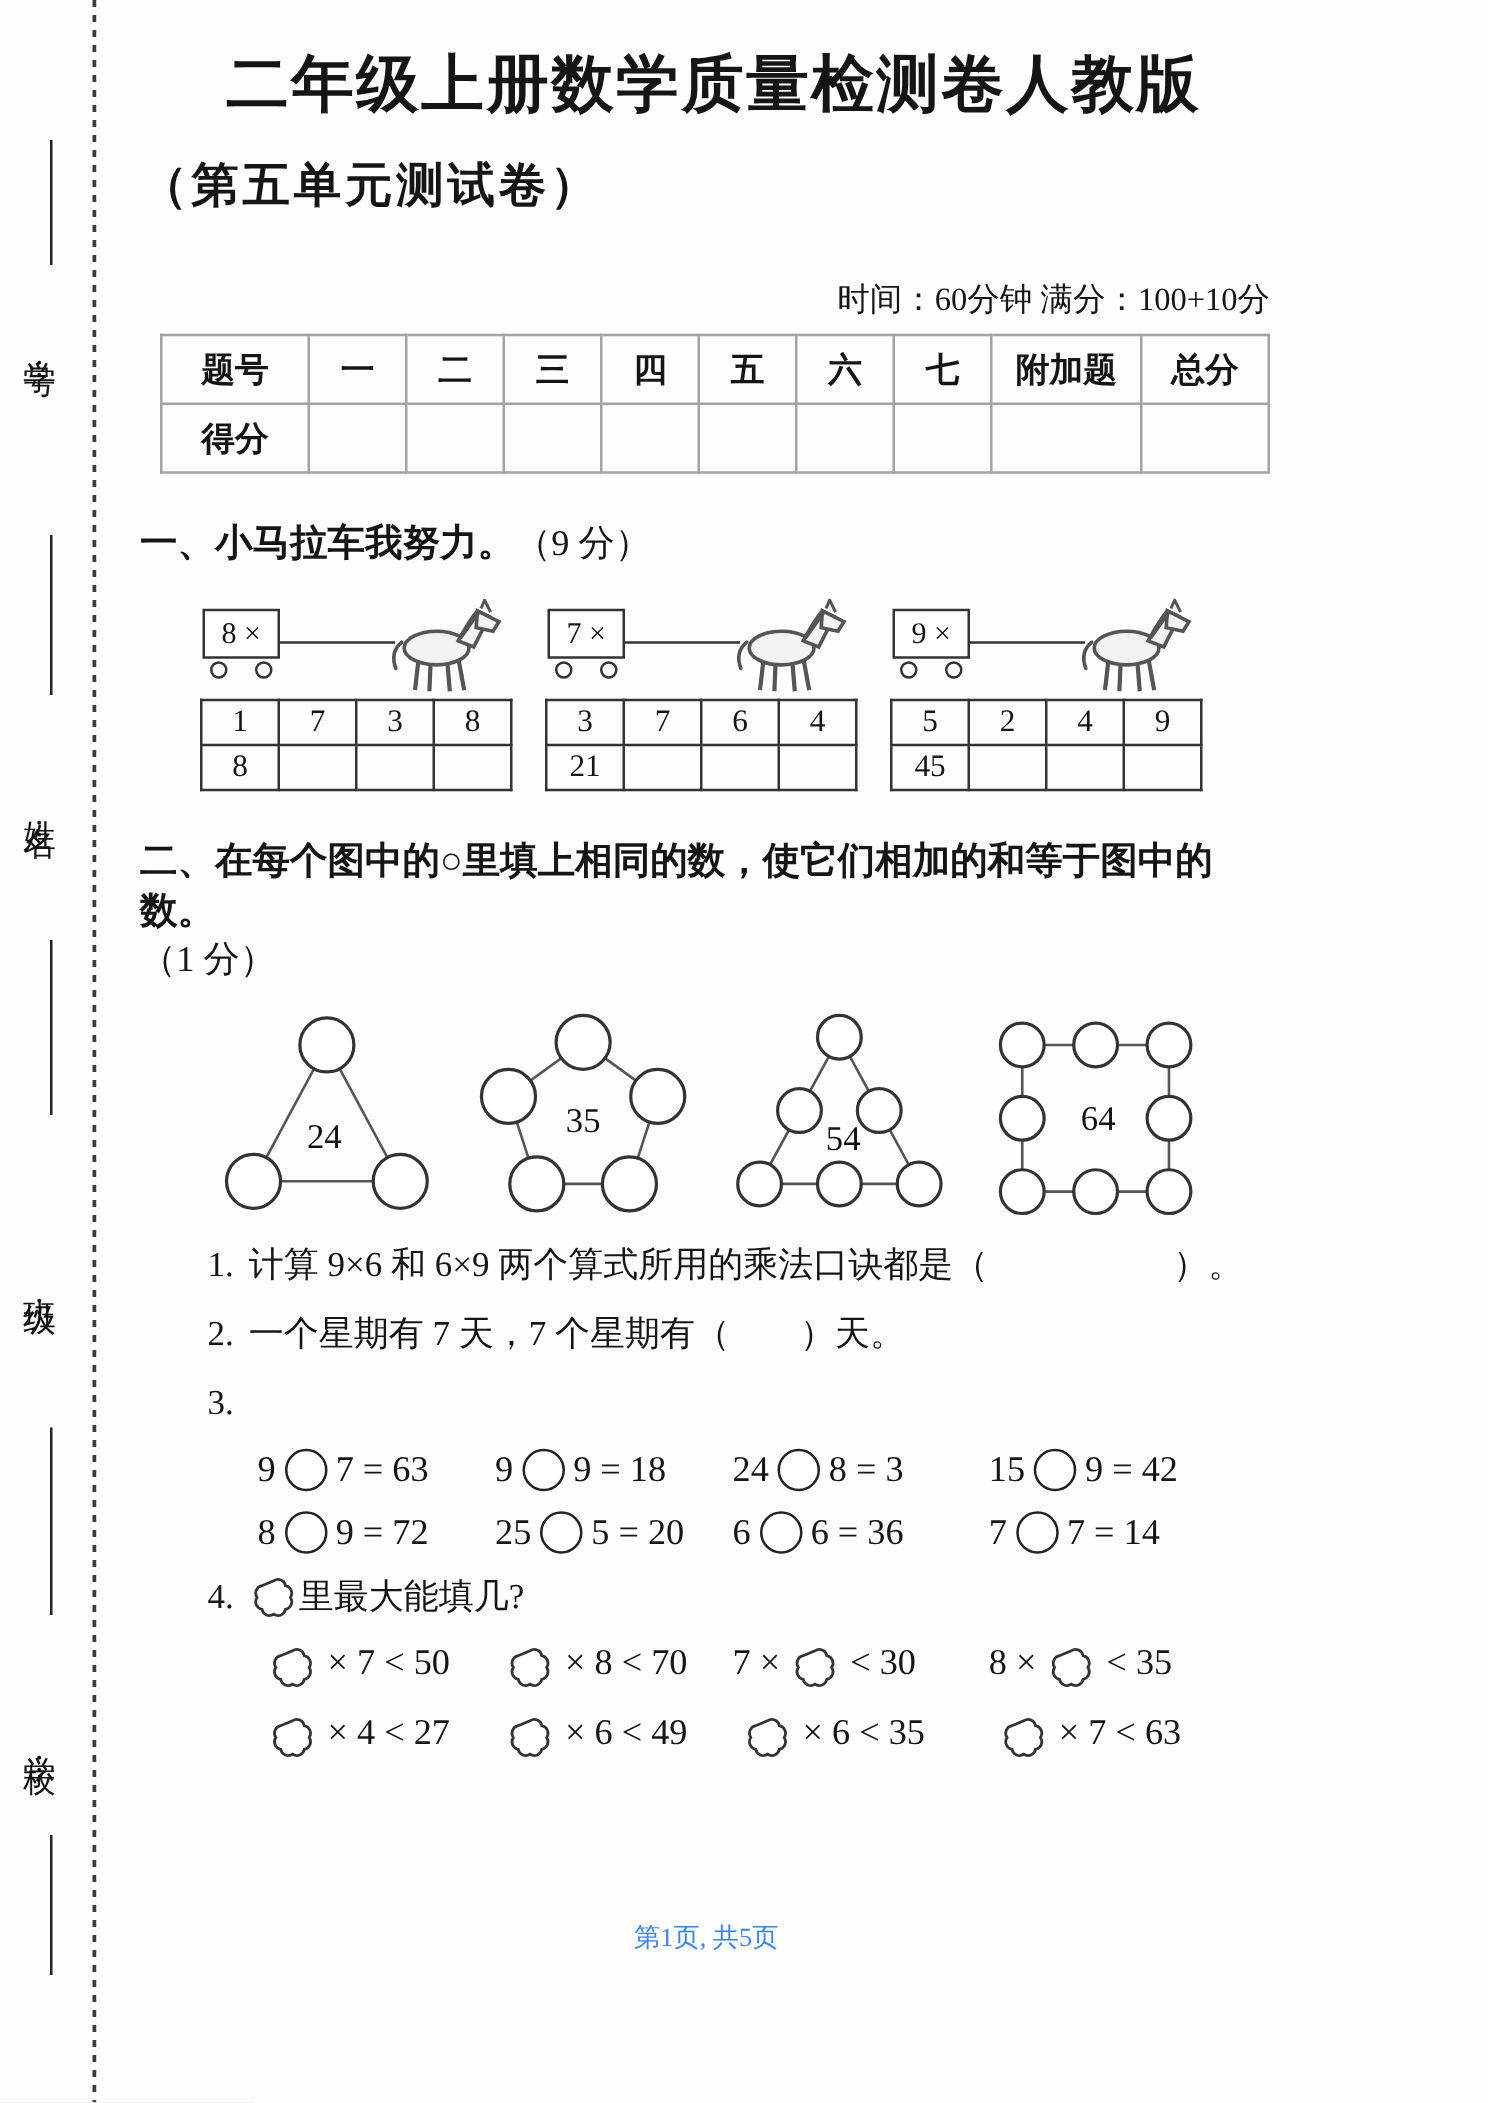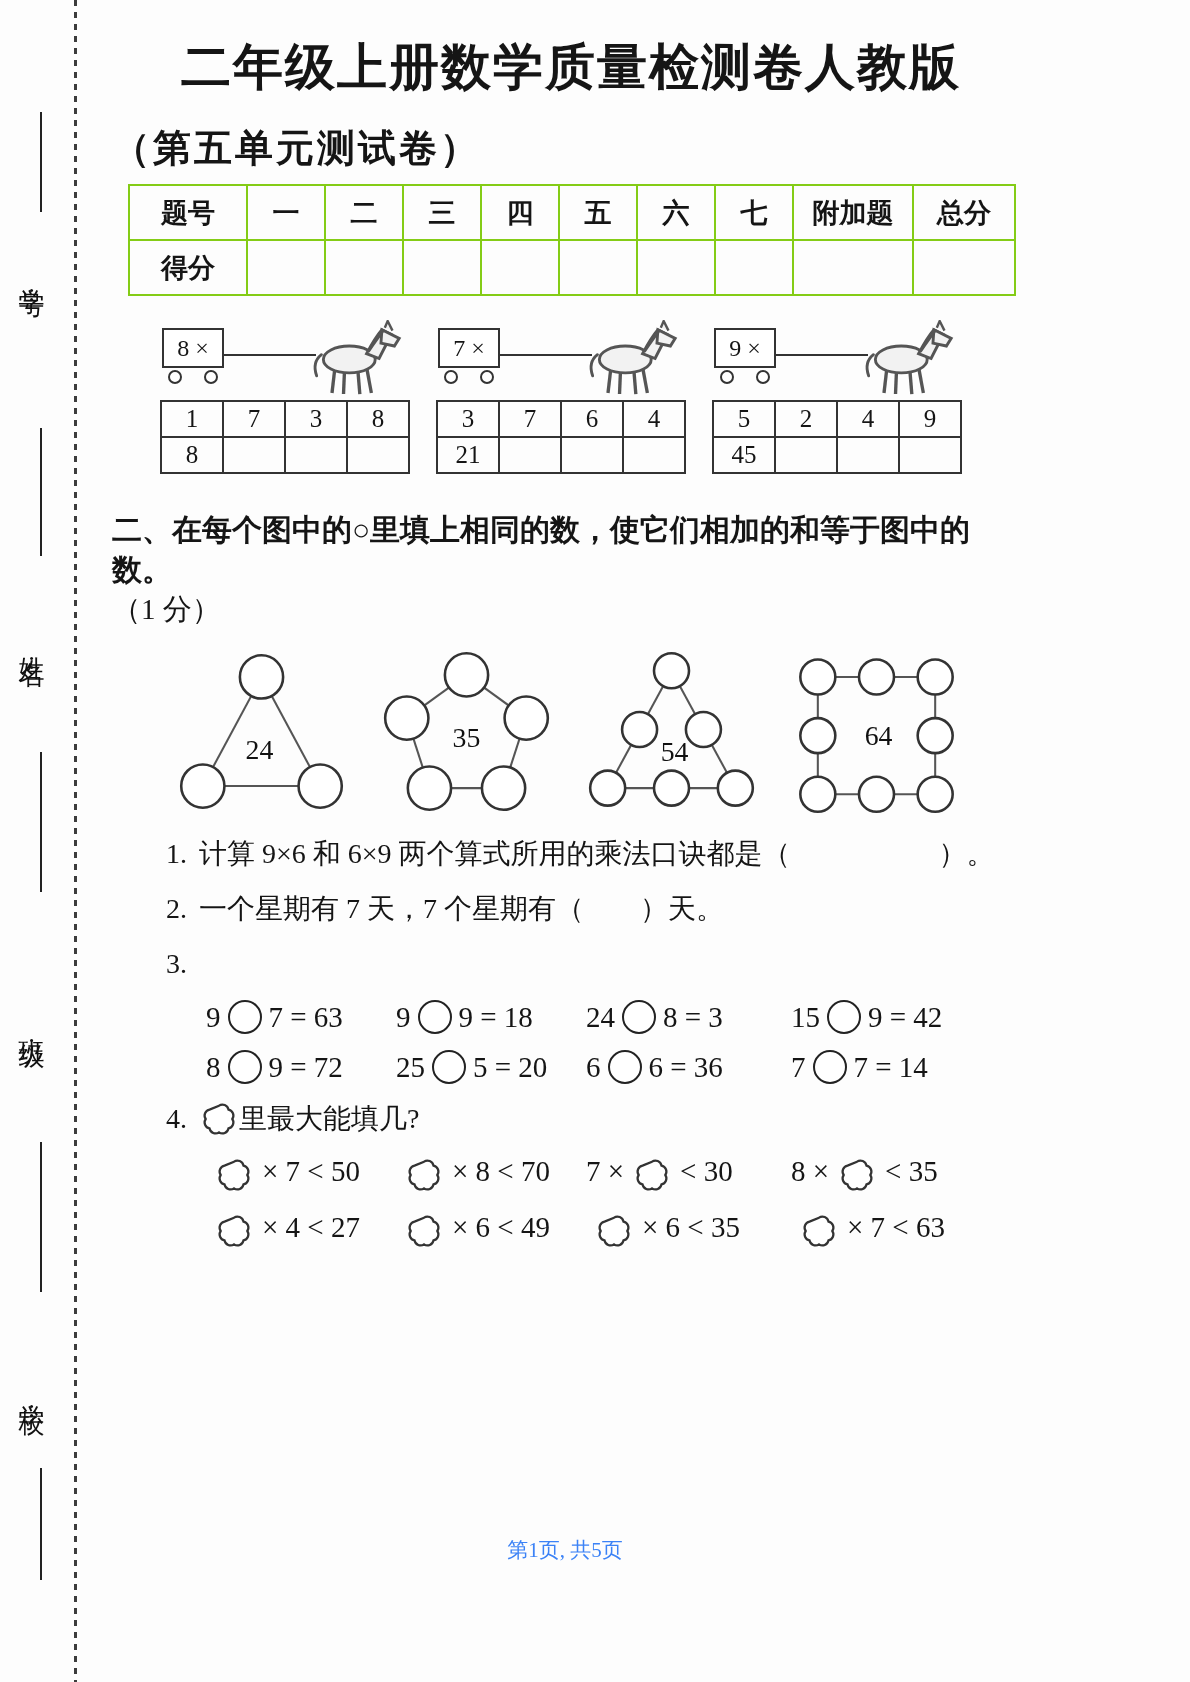--- a/index.html
+++ b/index.html
@@ -28,21 +28,21 @@
   .mf-0 { top:268px; } .mf-1 { top:636px; } .mf-2 { top:1018px; } .mf-3 { top:1384px; }
 
   .content { position:absolute; left:112px; top:0; width:918px; }
 
   .title { margin-top:34px; text-align:center; font-size:50px; font-weight:bold; letter-spacing:2px; }
   .subtitle { margin-top:22px; text-align:left; font-size:38px; font-weight:bold; letter-spacing:3px; }
   .meta { margin-top:48px; text-align:right; font-size:26px; padding-right:14px; }
 
   table.score-table { margin:10px 0 0 16px; border-collapse:collapse; table-layout:fixed; width:886px; }
   table.score-table th, table.score-table td {
-    border:2px solid #84cc16; height:55px; text-align:center; font-size:27px; font-weight:bold;
+    border:2px solid #a3a3a3; height:55px; text-align:center; font-size:27px; font-weight:bold;
   }
 
   .sec-head { margin-top:36px; font-size:30px; line-height:40px; }
   .sec-bold { font-weight:bold; font-family:"Liberation Sans","DejaVu Sans",sans-serif; }
   .sec-rest { font-size:29px; font-weight:normal; }
   .sec-line2 { font-size:29px; line-height:38px; }
 
   
   .carts { display:flex; gap:16px; margin-top:20px; padding-left:48px; }
   .cart-unit { width:260px; }
@@ -95,20 +95,21 @@
     <div class="m-line ml-3"></div>
     <div class="m-label mf-3">学校:</div>
     <div class="m-line ml-4"></div>
   </div>
   <div class="dotted-line"></div>
 
   <div class="content">
 
     <div class="title">二年级上册数学质量检测卷人教版</div>
     <div class="subtitle">（第五单元测试卷）</div>
+    <div class="meta">时间：60分钟  满分：100+10分</div>
 
     <table class="score-table">
       <colgroup>
         <col style="width:118px">
           <col style="width:78px">
           <col style="width:78px">
           <col style="width:78px">
         <col style="width:78px">
           <col style="width:78px">
           <col style="width:78px">
@@ -137,20 +138,23 @@
         <td></td>
         <td></td>
         <td></td>
         <td></td>
         <td></td>
         <td></td>
       </tr>
     </tbody>
       </table>
 
+    <div class="sec-head">
+      <span class="sec-bold">一、小马拉车我努力。</span><span class="sec-rest">（9 分）</span>
+    </div>
 
     <div class="carts">
 
       <div class="cart-unit">
         <div class="cart-top">
           <div class="cart-box">
               <span>8 ×</span>
             </div>
           <div class="wheel w1"></div>
           <div class="wheel w2"></div>

